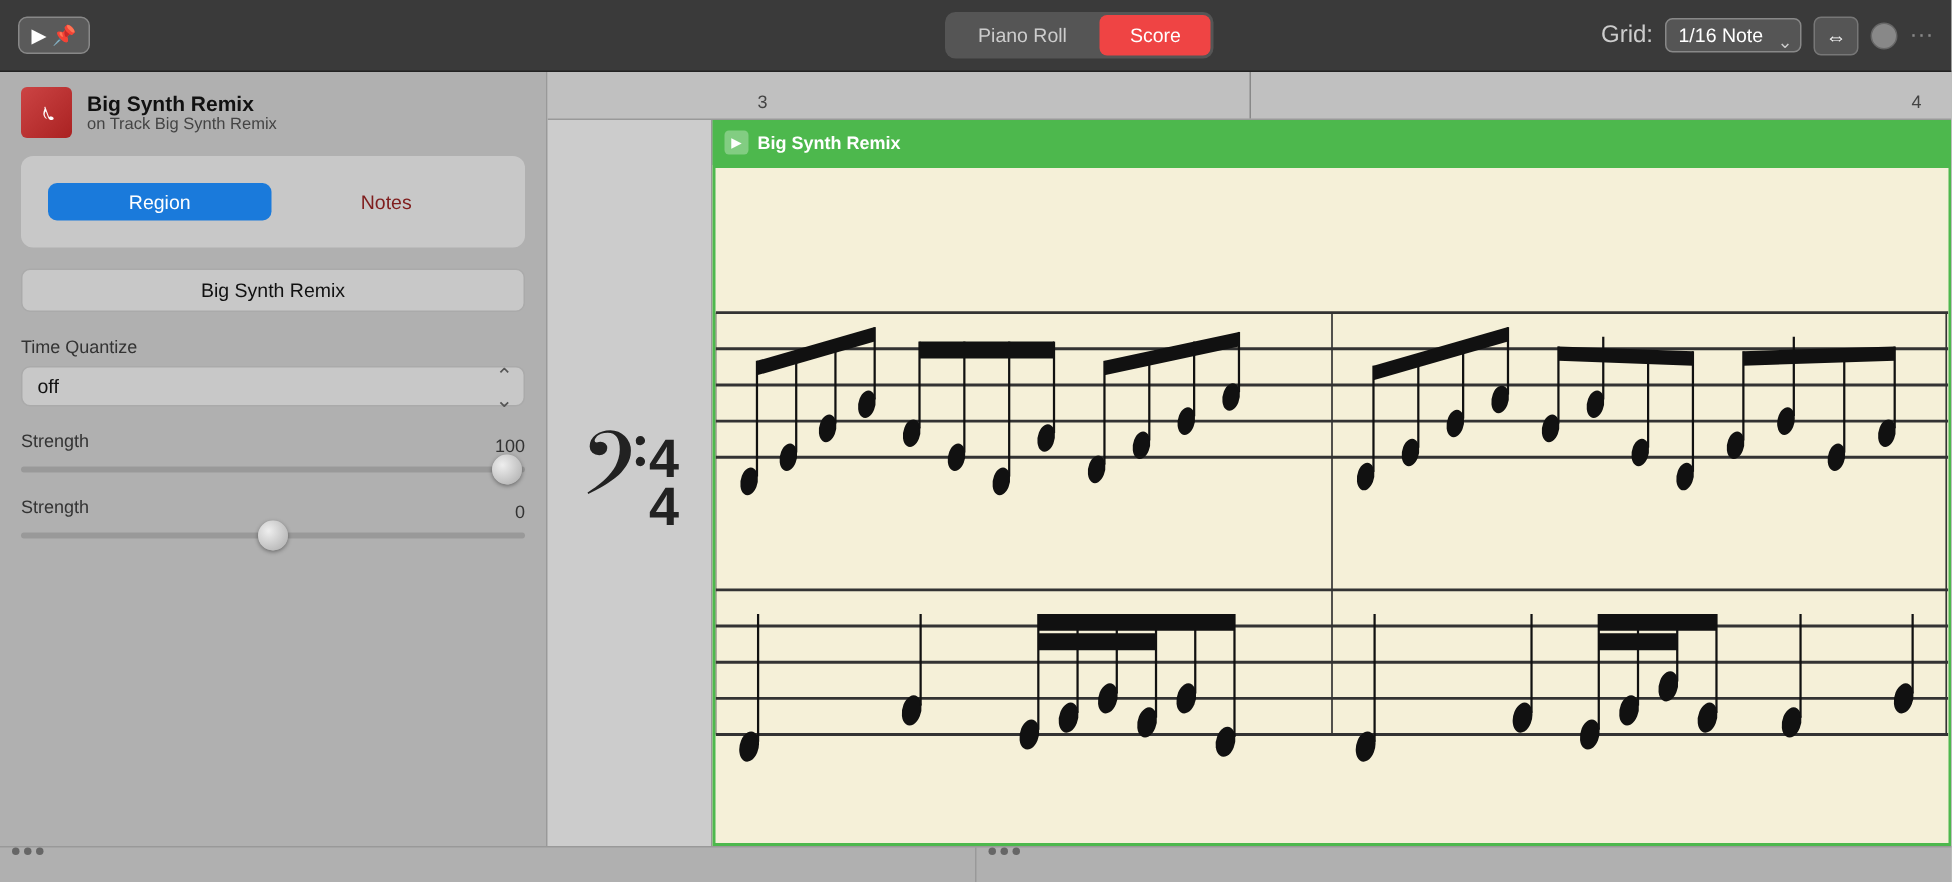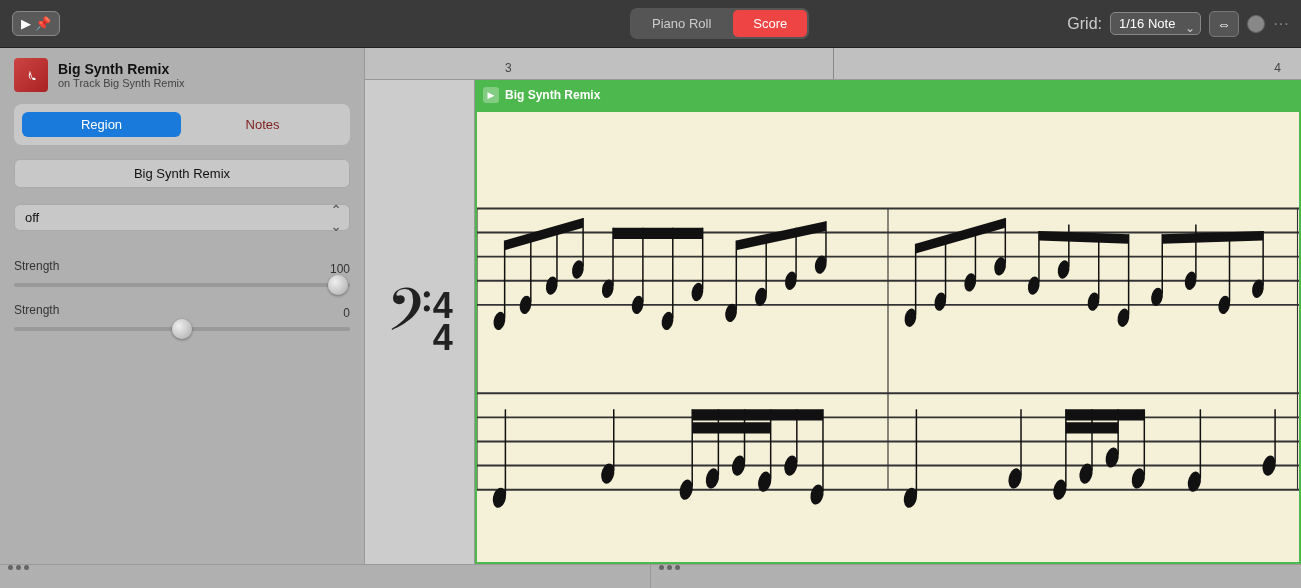--- a/index.html
+++ b/index.html
@@ -195,21 +195,21 @@
 
     .region-track {
       font-size: 11px;
       color: #444;
     }
 
     .tab-buttons {
       display: flex;
       background: #c8c8c8;
       border-radius: 8px;
-      padding: 8px;
+      padding: 18px;
       margin-bottom: 14px;
       gap: 2px;
     }
 
     .panel-tab {
       flex: 1;
       padding: 5px 0;
       text-align: center;
       border-radius: 6px;
       cursor: pointer;
@@ -250,21 +250,21 @@
       margin-bottom: 4px;
     }
 
     .param-value {
       font-size: 12px;
       color: #333;
     }
 
     .select-wrapper {
       position: relative;
-      margin-bottom: 28px;
+      margin-bottom: 16px;
     }
 
     .param-select {
       width: 100%;
       background: #c8c8c8;
       border: 1px solid #aaa;
       border-radius: 6px;
       padding: 5px 28px 5px 10px;
       font-size: 13px;
       color: #111;
@@ -510,20 +510,21 @@
         </div>
       </div>
 
       <div class="tab-buttons">
         <button class="panel-tab active">Region</button>
         <button class="panel-tab">Notes</button>
       </div>
 
       <div class="region-name-field">Big Synth Remix</div>
 
+      <div class="param-label">Time Quantize</div>
       <div class="select-wrapper">
         <select class="param-select">
           <option selected="">off</option>
           <option>1/4 Note</option>
           <option>1/8 Note</option>
           <option>1/16 Note</option>
         </select>
         <span class="select-arrow">⌃<br>⌄</span>
       </div>
 

